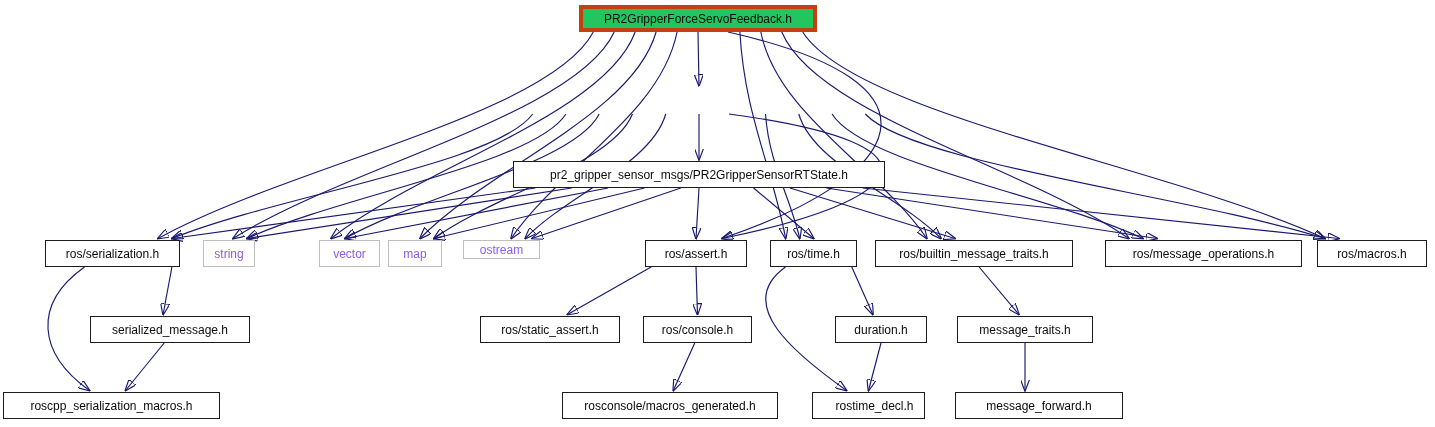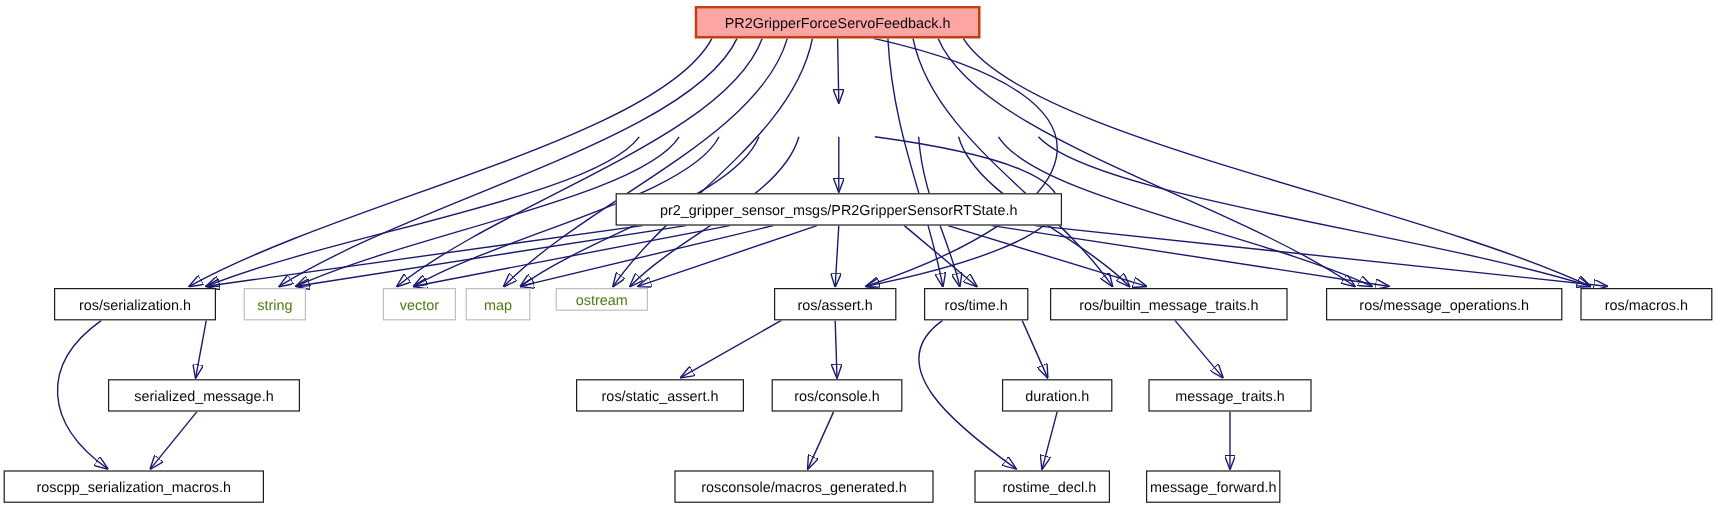--- a/index.html
+++ b/index.html
@@ -4,22 +4,22 @@
 <style>
   html,body{margin:0;padding:0;background:#ffffff;}
   #graph-canvas{position:relative;width:1435px;height:427px;background:#ffffff;
     font-family:"Liberation Sans",sans-serif;overflow:hidden;}
   #edge-layer{position:absolute;left:0;top:0;width:1435px;height:427px;}
   #edge-layer path{fill:none;stroke:#191970;stroke-width:1.15;}
   #node-layer{position:absolute;left:0;top:0;width:1435px;height:427px;}
   .node{position:absolute;box-sizing:border-box;background:#ffffff;
     border:1px solid #1c1c1c;display:flex;align-items:center;justify-content:center;
     font-size:12px;line-height:1;color:#0a0a0a;white-space:nowrap;}
-  .node.root{background:#fca5a5;border:2px solid #c2410c;}
-  .node.external{border:1px solid #bfbfbf;color:#4d7c0f;}
+  .node.root{background:#22c55e;border:4px solid #c2410c;}
+  .node.external{border:1px solid #bfbfbf;color:#8b5cf6;}
 </style>
 </head>
 <body>
 
 <div id="graph-canvas">
   <svg id="edge-layer" viewBox="0 0 1435 427" xmlns="http://www.w3.org/2000/svg">
     <defs>
       <marker id="arrow" markerUnits="userSpaceOnUse" markerWidth="12" markerHeight="9" refX="11" refY="4.5" orient="auto">
         <path d="M0,0 L12,4.5 L0,9 z" fill="#191970" stroke="none"></path>
       </marker>
@@ -84,15 +84,15 @@
       <div class="node" style="left: 875px; top: 240px; width: 198px; height: 27px;">ros/builtin_message_traits.h</div>
       <div class="node" style="left: 1317px; top: 240px; width: 110px; height: 27px;">ros/macros.h</div>
       <div class="node" style="left: 90px; top: 316px; width: 160px; height: 27px;">serialized_message.h</div>
       <div class="node" style="left: 480px; top: 316px; width: 140px; height: 27px;">ros/static_assert.h</div>
       <div class="node" style="left: 643px; top: 316px; width: 109px; height: 27px;">ros/console.h</div>
       <div class="node" style="left: 835px; top: 316px; width: 92px; height: 27px;">duration.h</div>
       <div class="node" style="left: 957px; top: 316px; width: 136px; height: 27px;">message_traits.h</div>
       <div class="node" style="left: 3px; top: 392px; width: 217px; height: 27px;">roscpp_serialization_macros.h</div>
       <div class="node" style="left: 562px; top: 392px; width: 216px; height: 27px;">rosconsole/macros_generated.h</div>
       <div class="node" style="left: 812px; top: 392px; width: 113px; height: 27px; padding-left: 12px;">rostime_decl.h</div>
-      <div class="node" style="left: 955px; top: 392px; width: 112px; height: 27px;">message_forward.h</div>
+      <div class="node" style="left: 955px; top: 392px; width: 168px; height: 27px;">message_forward.h</div>
     </div>
 </div>
 
 </body></html>

